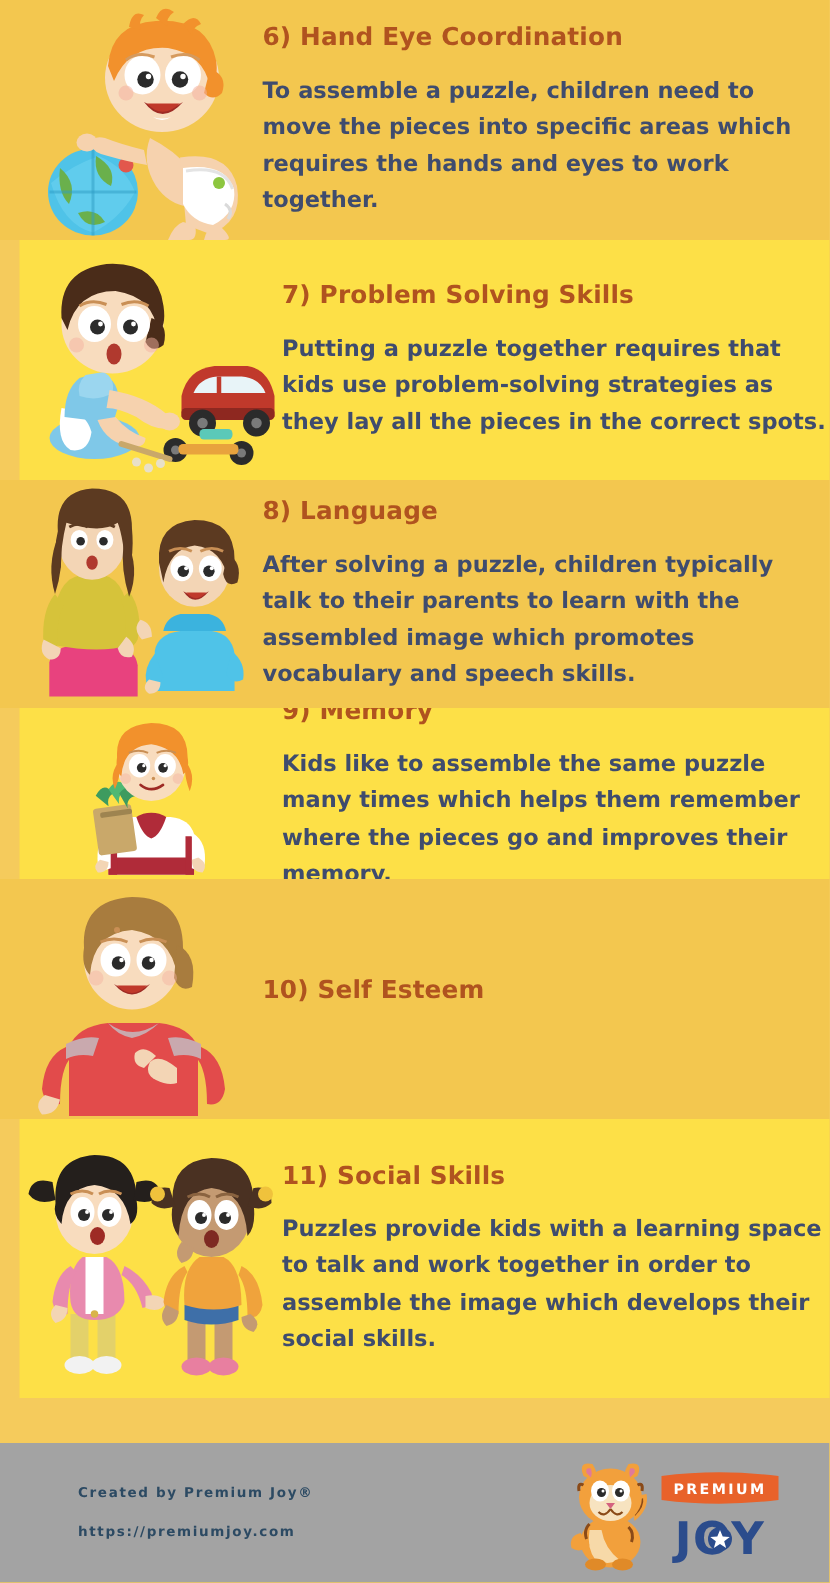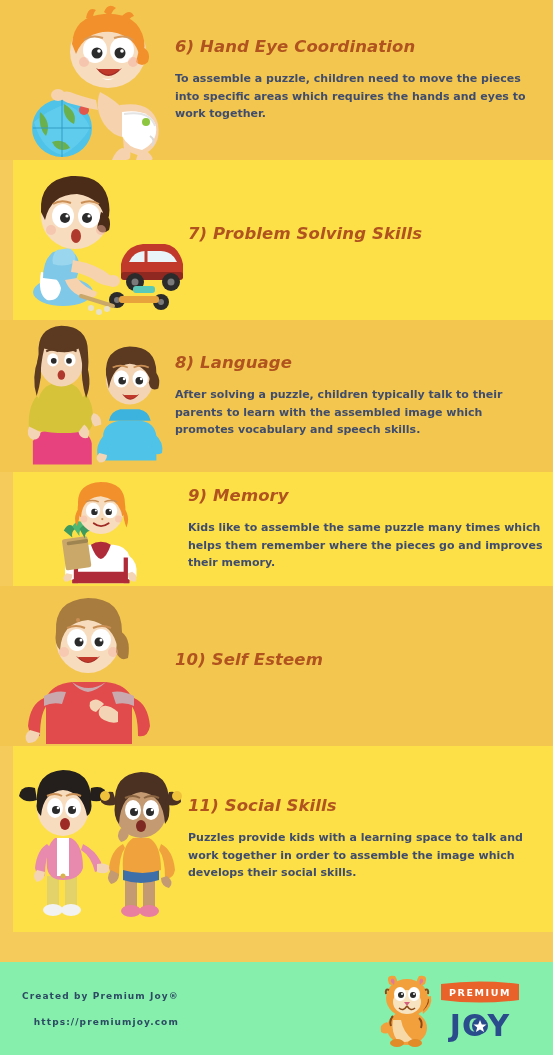--- a/index.html
+++ b/index.html
@@ -31,40 +31,38 @@
   .copy {
     flex:1 1 auto;
     padding-right:14px;
   }
   .heading {
     color:#B0531F;
     font-size:16.5px;
     font-weight:bold;
     letter-spacing:.1px;
     margin-bottom:14px;
-    font-style:italic;
   }
   .body-text {
     color:#3F4C6E;
-    font-size:11px;
+    font-size:15px;
     font-weight:bold;
     line-height:1.62;
   }
 
   
   .footer {
     position:absolute;
     left:0; top:962px;
     width:553px; height:93px;
-    background:#86efac;
+    background:#a3a3a3;
     display:flex;
     align-items:center;
     justify-content:space-between;
-    padding:0 28px 0 22px;
-    text-align:right;
+    padding:0 28px 0 52px;
   }
   .footer-text { display:flex; flex-direction:column; gap:16px; }
   .footer-line {
     color:#2C4A63;
     font-size:9px;
     font-weight:bold;
     letter-spacing:1.1px;
   }
   .logo { position:relative; width:152px; height:78px; }
   .logo svg { width:100%; height:100%; }
@@ -161,20 +159,21 @@
         <rect x="106" y="136" width="40" height="7" rx="3" fill="#E8A33D"></rect>
         <rect x="120" y="126" width="22" height="7" rx="3" fill="#5BC9B8"></rect>
         <path d="M68 136 L100 146" stroke="#C9A86A" stroke-width="4" stroke-linecap="round"></path>
         <circle cx="78" cy="148" r="3" fill="#E8E0C8"></circle>
         <circle cx="86" cy="152" r="3" fill="#E8E0C8"></circle>
         <circle cx="94" cy="149" r="3" fill="#E8E0C8"></circle>
       </svg>
     </div>
     <div class="copy">
       <div class="heading">7) Problem Solving Skills</div>
+      <div class="body-text">Putting a puzzle together requires that kids use problem-solving strategies as they lay all the pieces in the correct spots.</div>
     </div>
   </div>
 
   <div class="band dark" style="height:152px;">
     <div class="art">
       <svg viewBox="0 0 175 160">
         <path d="M30 152 L30 128 Q32 118 46 116 L76 116 Q90 118 92 130 L92 152Z" fill="#E8427E"></path>
         <path d="M34 116 Q30 82 44 70 Q58 62 72 68 Q88 76 86 116 Q66 122 34 116Z" fill="#D6C33A"></path>
         <path d="M34 80 Q24 92 26 116 Q28 124 36 122 Q34 100 40 88Z" fill="#D6C33A"></path>
         <path d="M86 78 Q96 92 92 112 Q88 120 82 116 Q86 96 80 84Z" fill="#D6C33A"></path>

